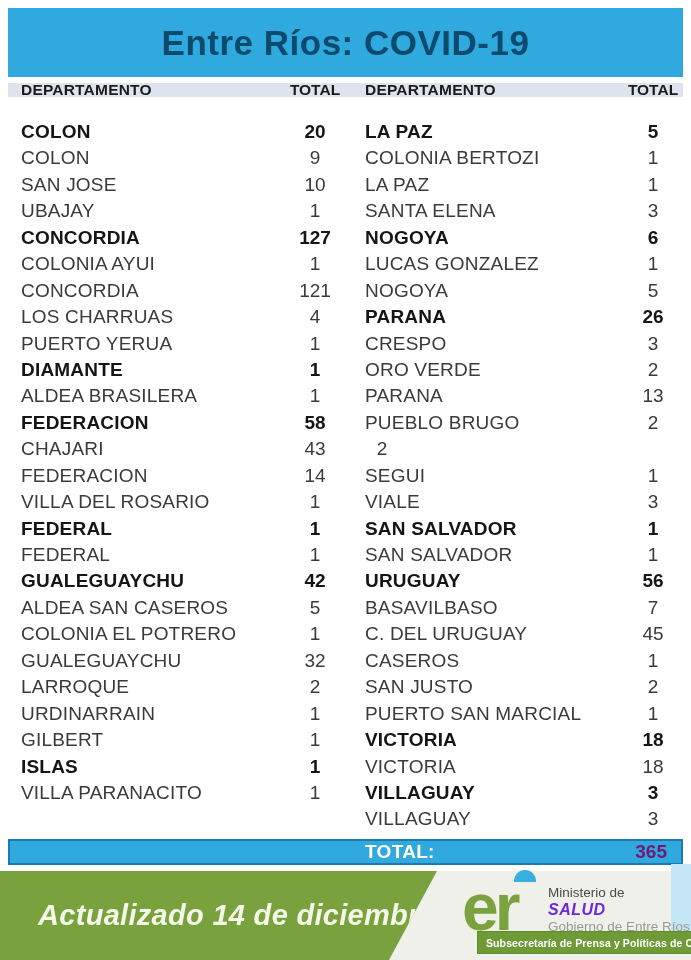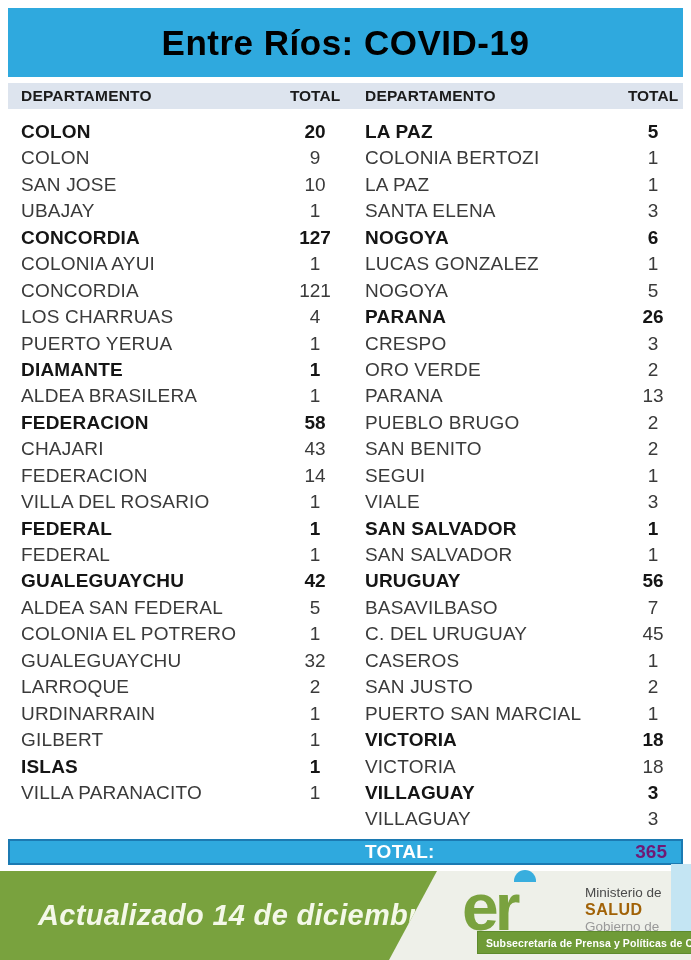--- a/index.html
+++ b/index.html
@@ -6,25 +6,25 @@
   body{
     width:691px;height:960px;position:relative;background:#ffffff;
     font-family:"Liberation Sans", sans-serif;overflow:hidden;
   }
   
   .titlebar{
     position:absolute;left:8px;right:8px;top:8px;height:69px;
     background:#2fa9de;display:flex;align-items:center;justify-content:center;
   }
   .titlebar span{
-    color:#000000;font-size:35px;font-weight:bold;letter-spacing:.5px;
+    color:#0c4a6e;font-size:35px;font-weight:bold;letter-spacing:.5px;
   }
   
   .colheads{
-    position:absolute;left:8px;right:8px;top:83px;height:26px;
+    position:absolute;left:8px;right:8px;top:83px;height:14px;
     background:#dde4ee;display:flex;
   }
   .colheads .half{display:flex;align-items:center;}
   .colheads .half.left{width:337px;}
   .colheads .half.right{width:331px;margin-left:7px;}
   .colheads .dep{flex:1;padding-left:13px;font-size:15.5px;font-weight:bold;color:#1b1b1b;letter-spacing:.2px;}
   .colheads .tot{width:60px;text-align:center;font-size:15.5px;font-weight:bold;color:#1b1b1b;}
   
   .datacol{position:absolute;top:121px;}
   .datacol.left{left:8px;width:337px;}
@@ -64,23 +64,23 @@
   }
   
   .erlogo{position:absolute;left:462px;top:868px;width:80px;height:78px;}
   .erlogo .ertext{
     font-size:66px;font-weight:bold;color:#7aa23f;letter-spacing:-4px;line-height:78px;
   }
   .erlogo .bluecap{
     position:absolute;left:52px;top:2px;width:22px;height:12px;background:#38aede;
     border-radius:11px 11px 0 0;
   }
-  .ministry{position:absolute;left:548px;top:884px;line-height:17px;margin-left:37px;}
+  .ministry{position:absolute;left:548px;top:884px;line-height:17px;}
   .ministry .l1{font-size:13.5px;color:#4a4a4a;}
-  .ministry .l2{font-size:16px;font-weight:bold;color:#a16207;letter-spacing:.5px;}
+  .ministry .l2{font-size:16px;font-weight:bold;color:#6d28d9;letter-spacing:.5px;font-style:italic;}
   .ministry .l3{font-size:13.5px;color:#999999;}
   .badge{
     position:absolute;left:477px;top:931px;height:21px;background:#6f9b37;
     border:1px solid #5e8b2d;display:flex;align-items:center;padding:0 8px;
   }
   .badge span{color:#ffffff;font-size:10.5px;font-weight:bold;letter-spacing:.1px;white-space:nowrap;}
 </style>
 </head>
 <body>
 
@@ -167,21 +167,21 @@
     </div>
     <div class="row">
       <span class="name">FEDERAL</span>
       <span class="val">1</span>
     </div>
     <div class="row bold">
       <span class="name">GUALEGUAYCHU</span>
       <span class="val">42</span>
     </div>
     <div class="row">
-      <span class="name">ALDEA SAN FEDERAL</span>
+      <span class="name">ALDEA SAN CASEROS</span>
       <span class="val">5</span>
     </div>
     <div class="row">
       <span class="name">COLONIA EL POTRERO</span>
       <span class="val">1</span>
     </div>
     <div class="row">
       <span class="name">GUALEGUAYCHU</span>
       <span class="val">32</span>
     </div>
@@ -251,21 +251,20 @@
     </div>
     <div class="row">
       <span class="name">PARANA</span>
       <span class="val">13</span>
     </div>
     <div class="row">
       <span class="name">PUEBLO BRUGO</span>
       <span class="val">2</span>
     </div>
     <div class="row">
-      <span class="name">SAN BENITO</span>
       <span class="val">2</span>
     </div>
     <div class="row">
       <span class="name">SEGUI</span>
       <span class="val">1</span>
     </div>
     <div class="row">
       <span class="name">VIALE</span>
       <span class="val">3</span>
     </div>

